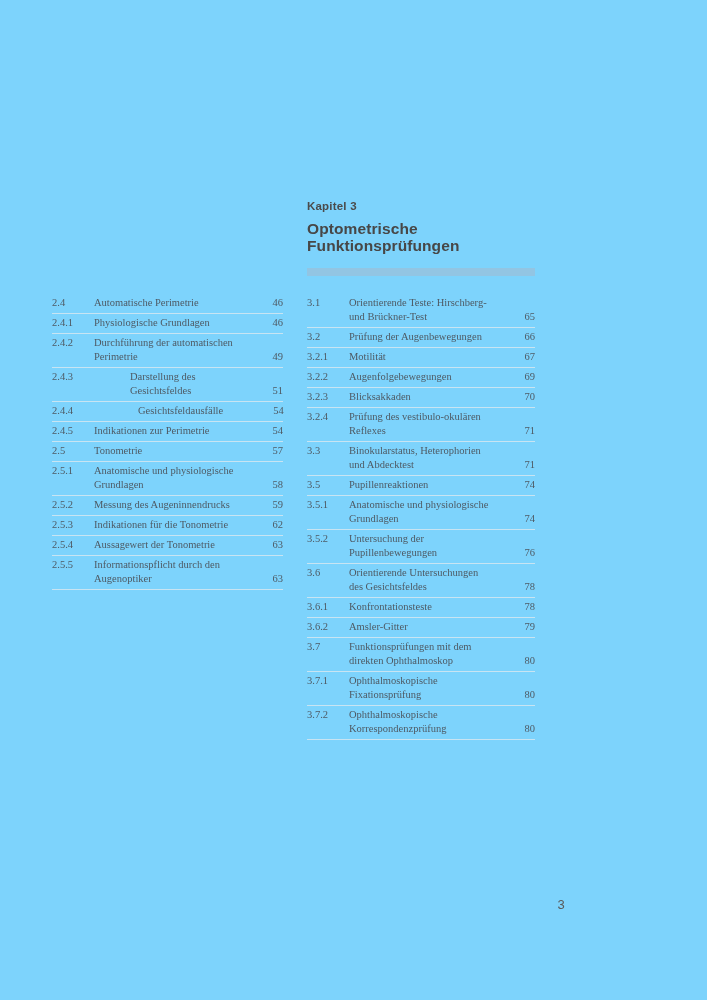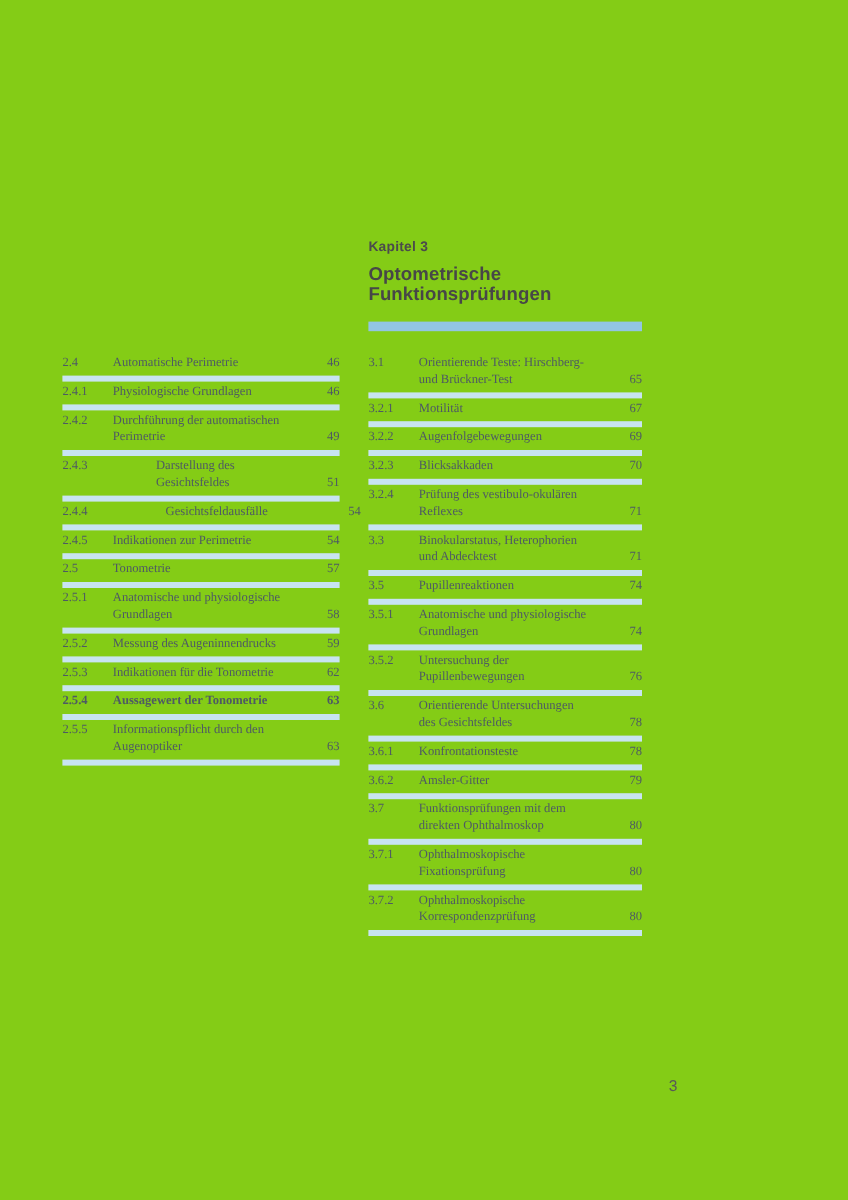--- a/index.html
+++ b/index.html
@@ -4,21 +4,21 @@
 <style>
   html, body {
     margin: 0;
     padding: 0;
     background: #ffffff;
   }
   .page {
     position: relative;
     width: 707px;
     height: 1000px;
-    background: #84cc16;
+    background: #7dd3fc;
     overflow: hidden;
     font-family: "Liberation Serif", serif;
   }
 
   
   .chapter-header {
     position: absolute;
     left: 307px;
     top: 200px;
     width: 228px;
@@ -55,36 +55,35 @@
     font-size: 10.5px;
     color: #4e5a64;
   }
   .toc-col.left  { left: 52px;  width: 231px; }
   .toc-col.right { left: 307px; width: 228px; }
 
   .toc-row {
     display: flex;
     align-items: flex-end;
     padding: 2px 0 3px 0;
-    border-bottom: 5px solid #0c4a6e;
+    border-bottom: 1px solid #0c4a6e;
     line-height: 14px;
   }
   .toc-num {
     flex: 0 0 42px;
     align-self: flex-start;
   }
   .toc-title {
     flex: 1 1 auto;
     white-space: pre-line;
     padding-right: 6px;
   }
   .toc-page {
     flex: 0 0 auto;
     text-align: right;
-    margin-left: 17px;
   }
 
   
   .folio {
     position: absolute;
     left: 552px;
     top: 897px;
     width: 18px;
     text-align: center;
     font-family: "Liberation Sans", sans-serif;
@@ -161,21 +160,21 @@
     <span class="toc-title">Messung des Augeninnendrucks</span>
     <span class="toc-page">59</span>
   </div>
 
   <div class="toc-row" style="border-bottom-color: rgb(200, 228, 242);">
     <span class="toc-num">2.5.3</span>
     <span class="toc-title">Indikationen für die Tonometrie</span>
     <span class="toc-page">62</span>
   </div>
 
-  <div class="toc-row" style="border-bottom-color: rgb(200, 228, 242); font-weight: bold;">
+  <div class="toc-row" style="border-bottom-color: rgb(200, 228, 242);">
     <span class="toc-num">2.5.4</span>
     <span class="toc-title">Aussagewert der Tonometrie</span>
     <span class="toc-page">63</span>
   </div>
 
   <div class="toc-row" style="border-bottom-color: rgb(200, 228, 242);">
     <span class="toc-num">2.5.5</span>
     <span class="toc-title">Informationspflicht durch den
 Augenoptiker</span>
     <span class="toc-page">63</span>
@@ -183,20 +182,25 @@
 </div>
 
   <div class="toc-col right" style="color: rgb(78, 90, 100);">
   <div class="toc-row" style="border-bottom-color: rgb(200, 228, 242);">
     <span class="toc-num">3.1</span>
     <span class="toc-title">Orientierende Teste: Hirschberg-
 und Brückner-Test</span>
     <span class="toc-page">65</span>
   </div>
 
+  <div class="toc-row" style="border-bottom-color: rgb(200, 228, 242);">
+    <span class="toc-num">3.2</span>
+    <span class="toc-title">Prüfung der Augenbewegungen</span>
+    <span class="toc-page">66</span>
+  </div>
 
   <div class="toc-row" style="border-bottom-color: rgb(200, 228, 242);">
     <span class="toc-num">3.2.1</span>
     <span class="toc-title">Motilität</span>
     <span class="toc-page">67</span>
   </div>
 
   <div class="toc-row" style="border-bottom-color: rgb(200, 228, 242);">
     <span class="toc-num">3.2.2</span>
     <span class="toc-title">Augenfolgebewegungen</span>

